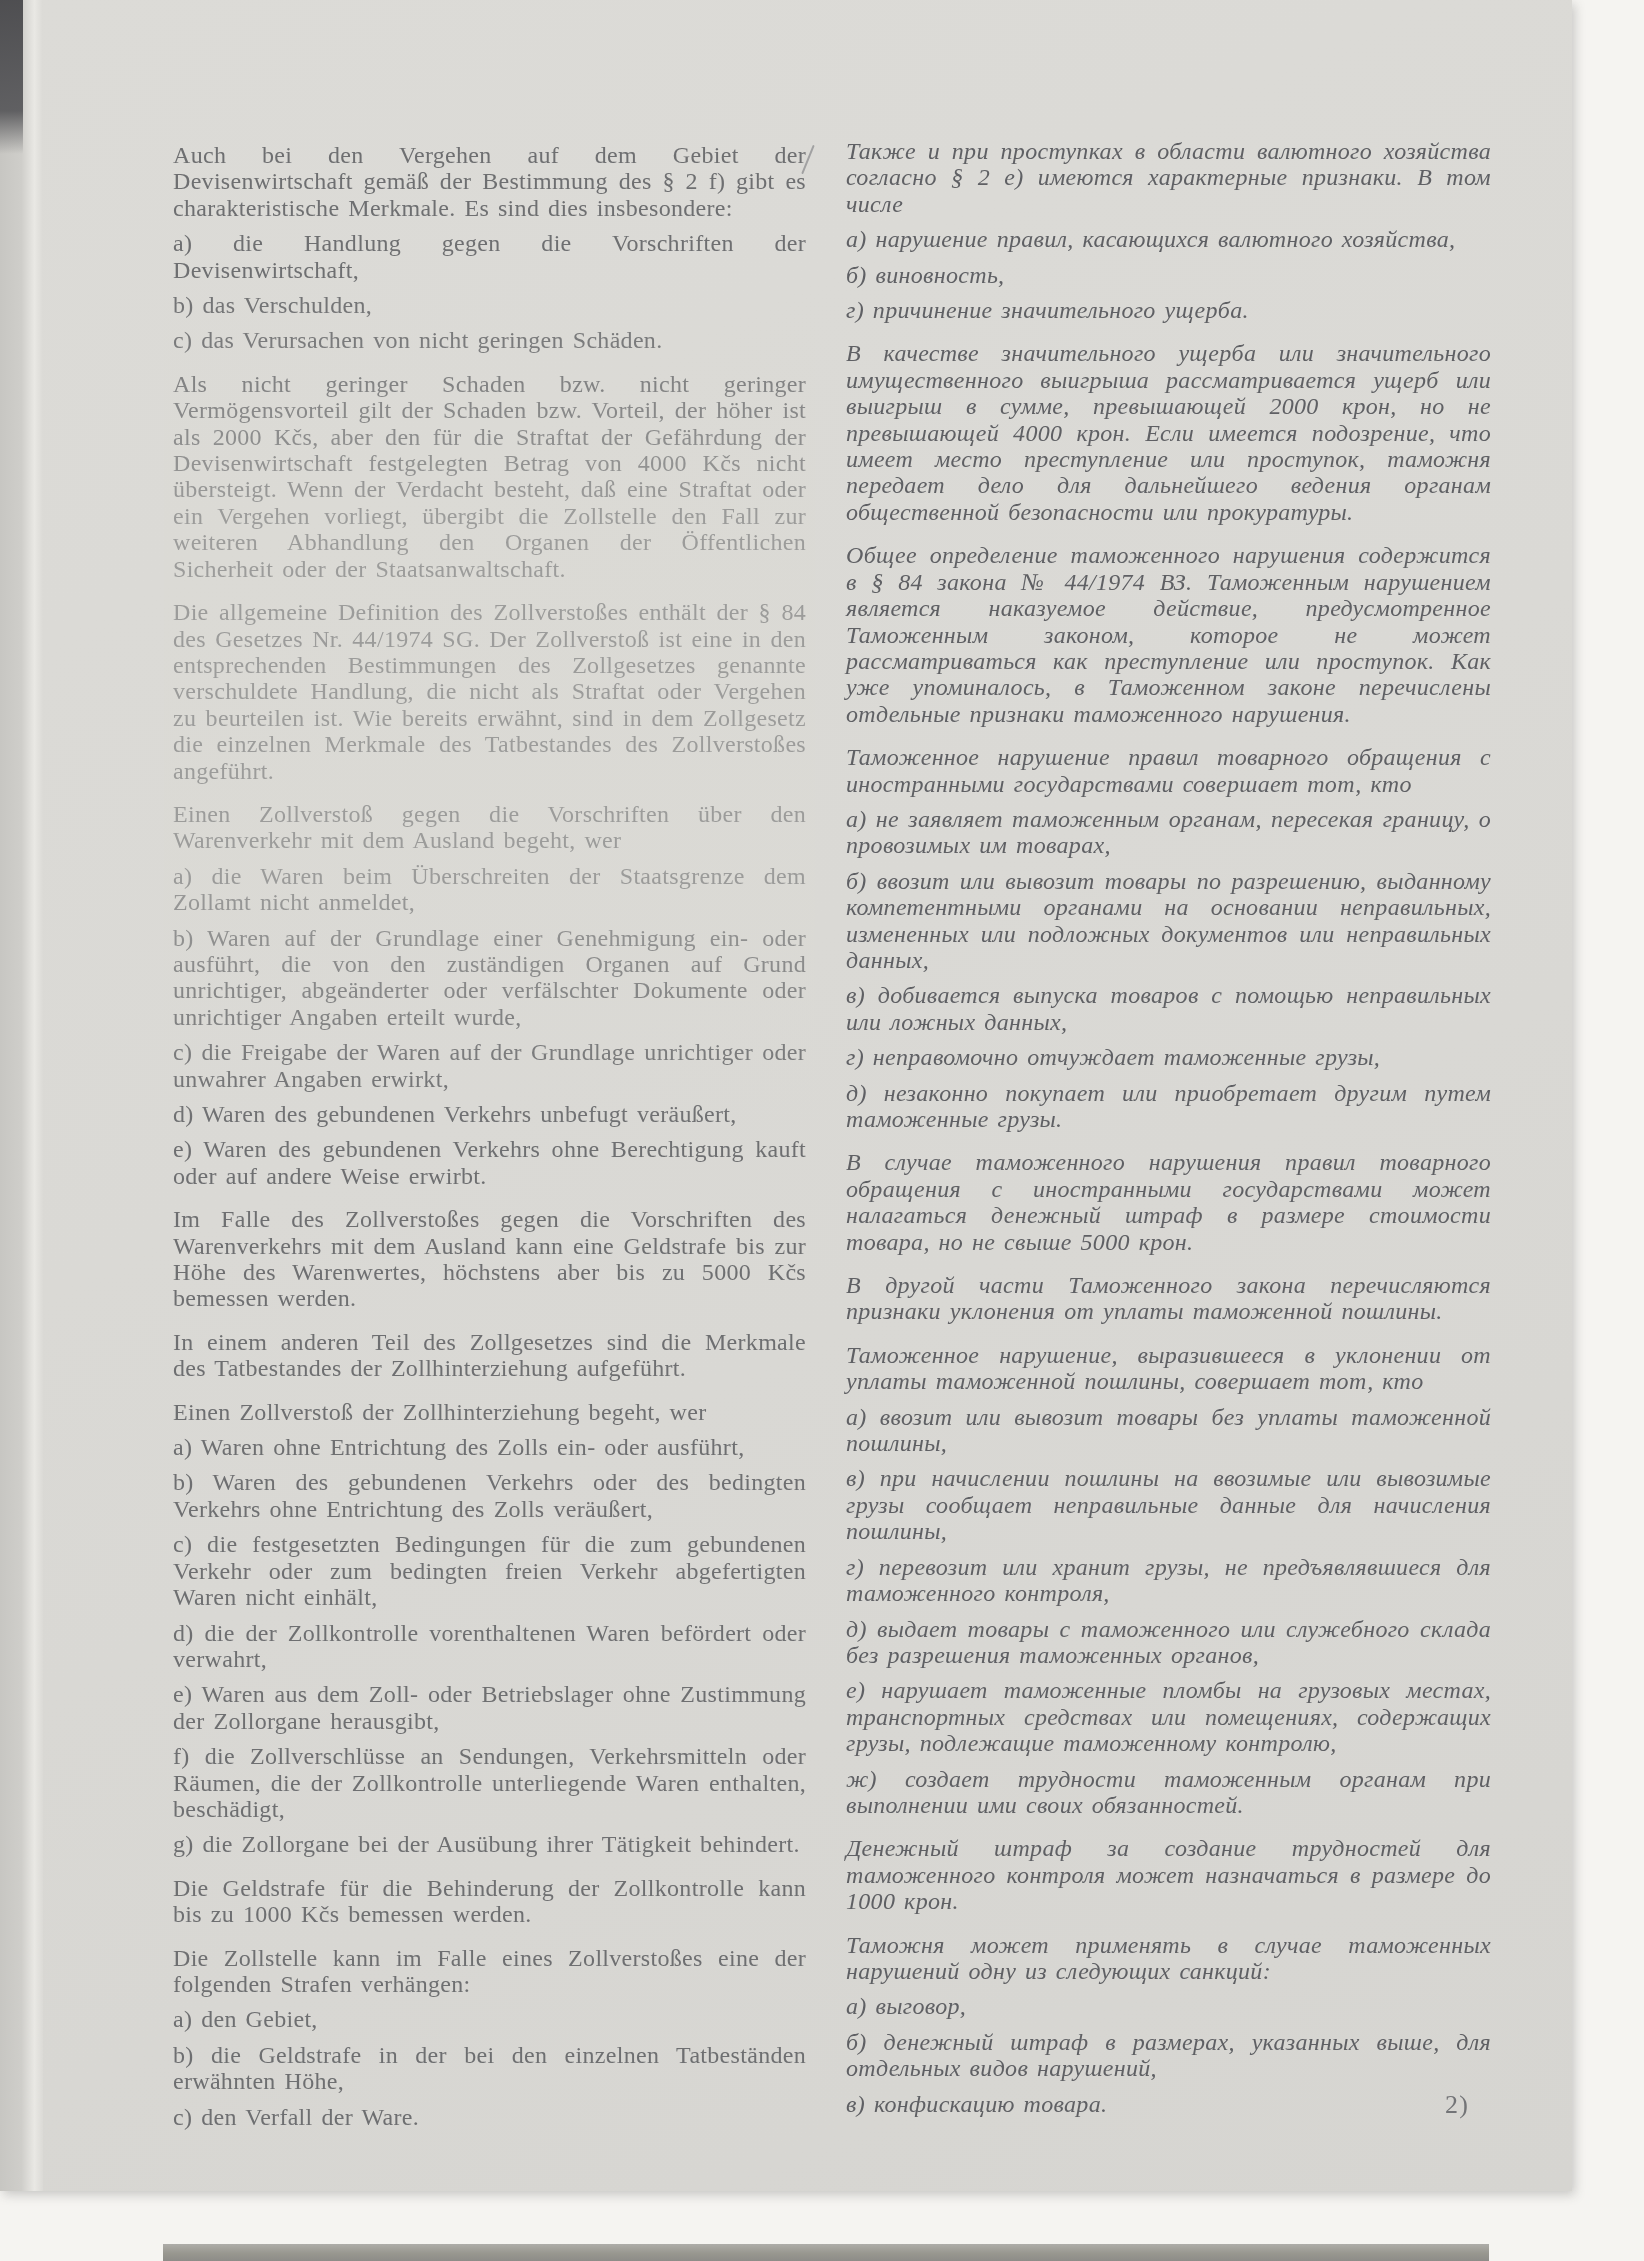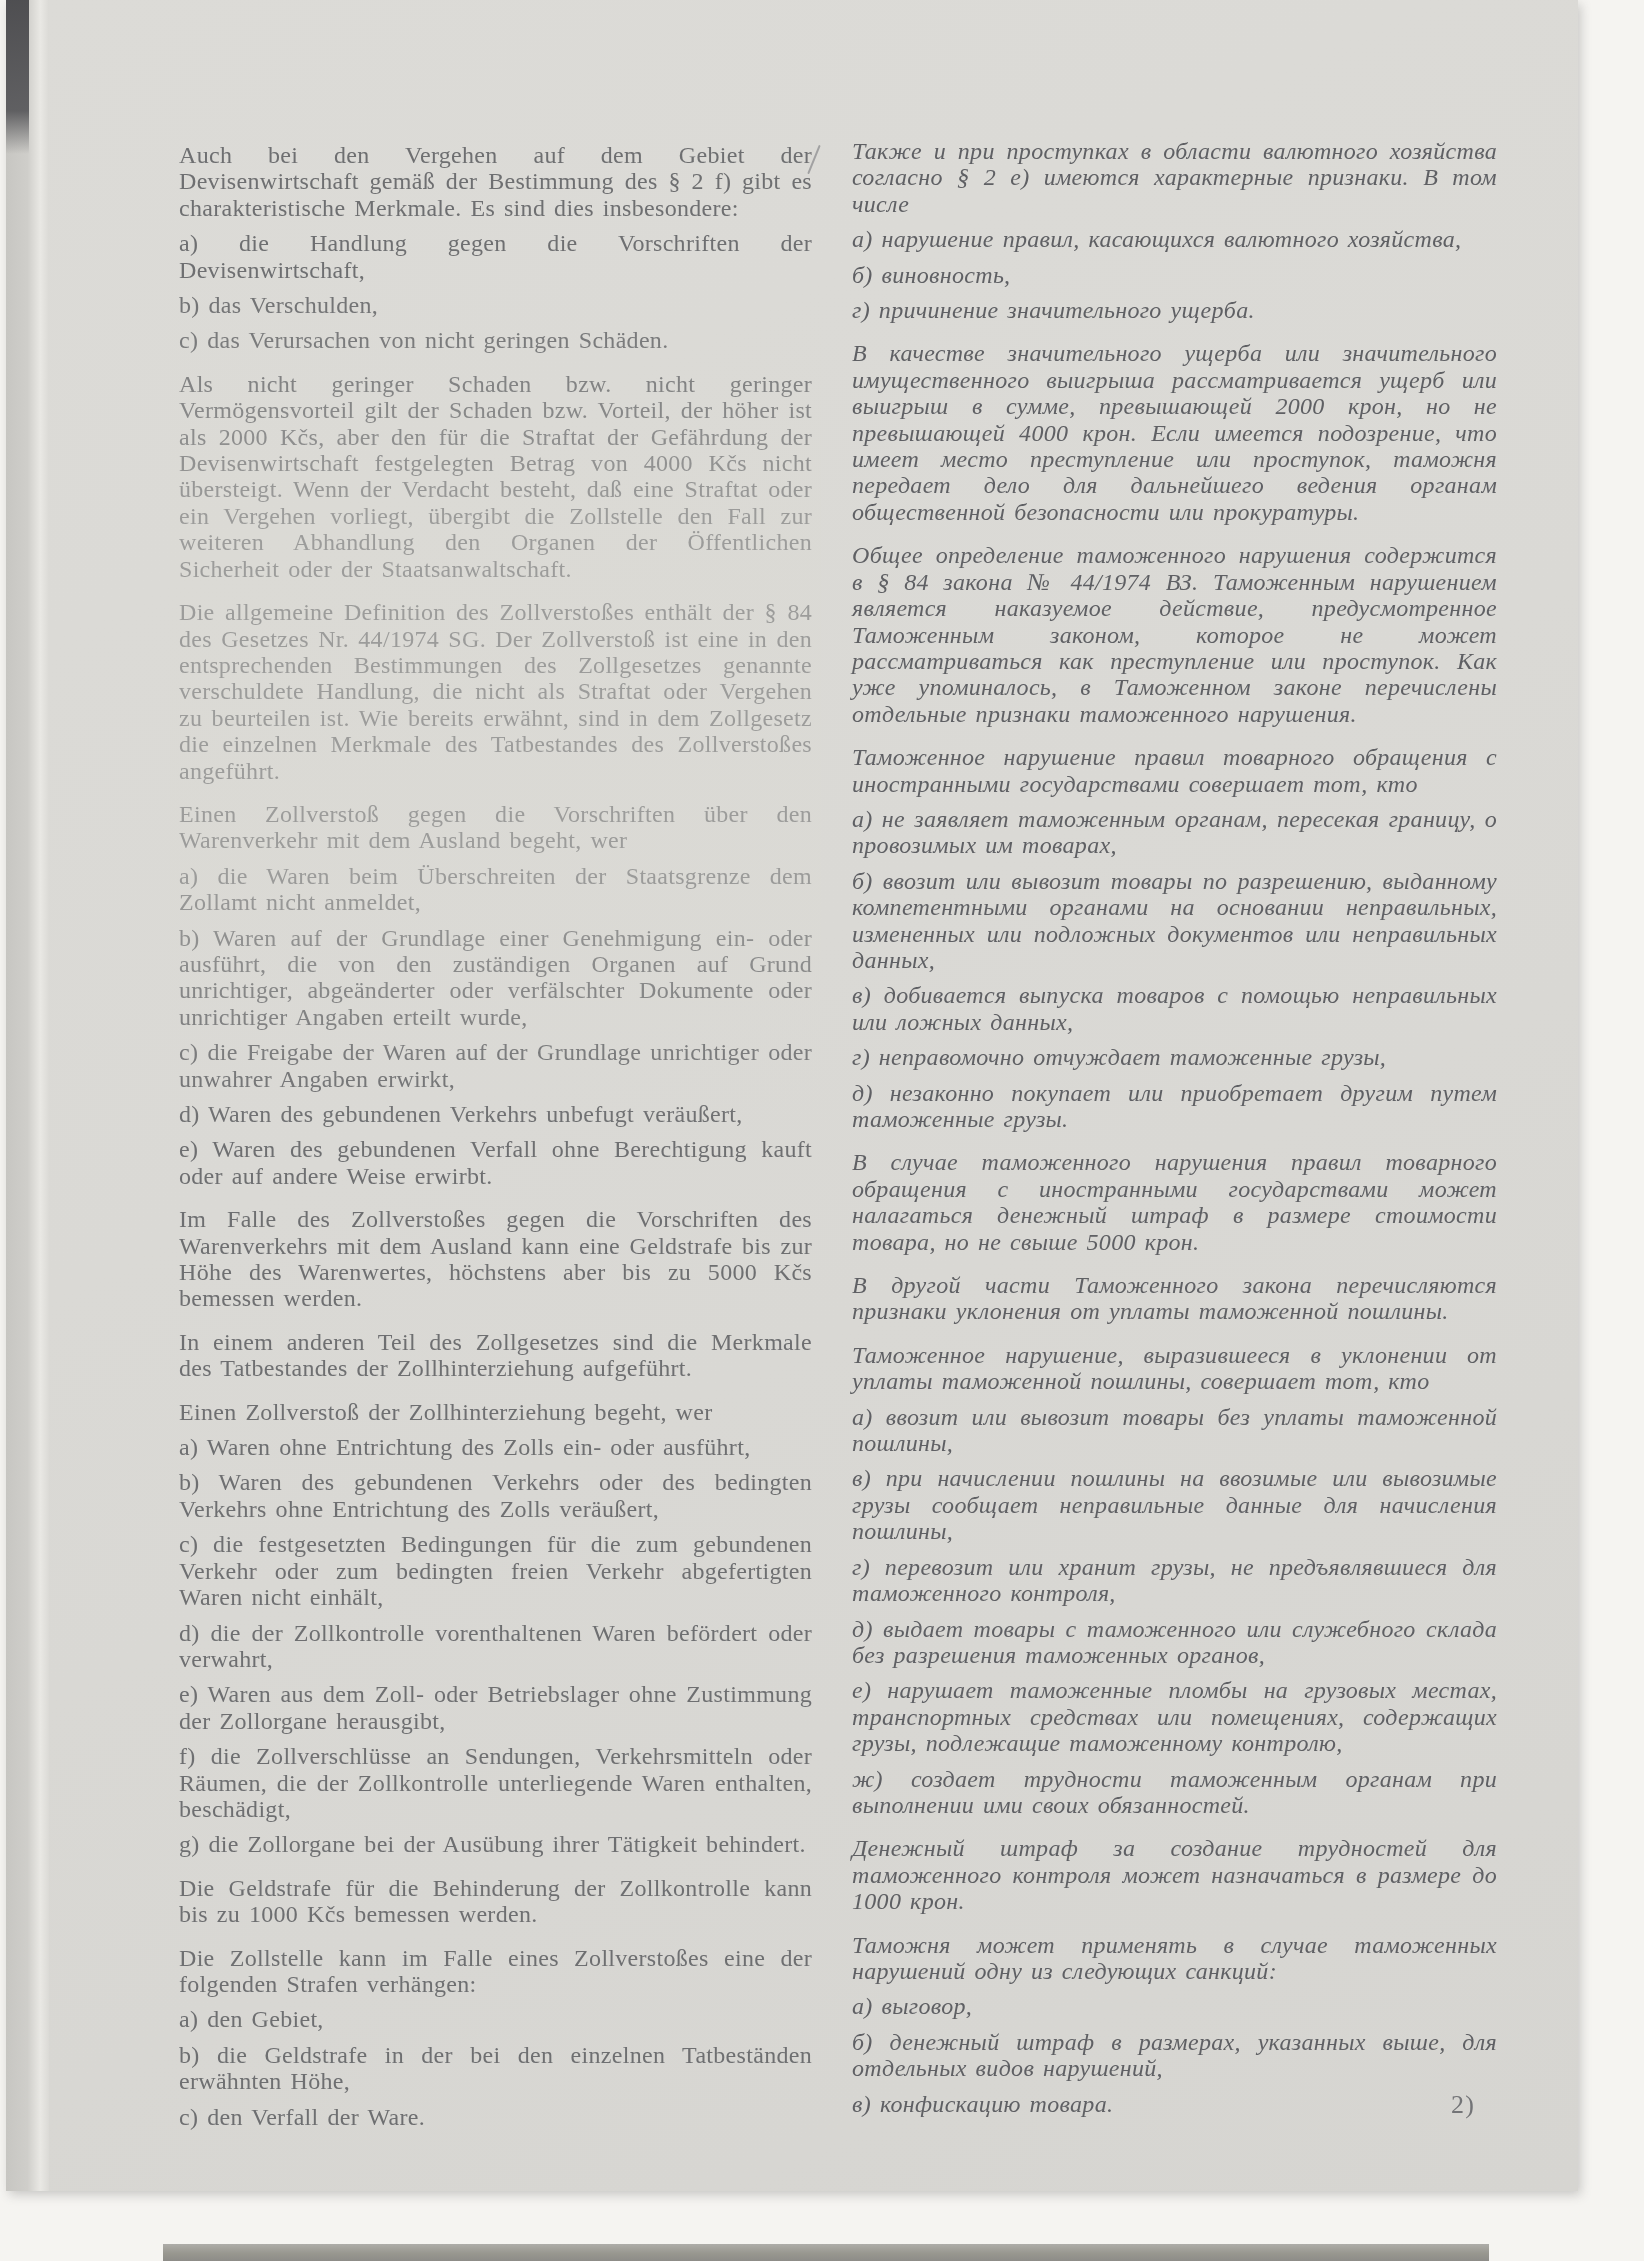--- a/index.html
+++ b/index.html
@@ -10,21 +10,21 @@
     --band:#98978f;
     --ink-pn:#737477;
   }
   html,body{margin:0;padding:0;}
   body{
     width:1645px;height:2261px;position:relative;overflow:hidden;
     background:var(--bg);
     font-family:"Liberation Serif","DejaVu Serif",serif;
   }
   .paper{
-    position:absolute;left:6px;top:0;width:1572px;height:2191px;
+    position:absolute;left:0;top:0;width:1572px;height:2191px;
     background:linear-gradient(155deg,#dcdbd7 0%,var(--paper) 45%,#d6d5d1 100%);
     box-shadow:2.6px 3.9px 10.3px rgba(60,60,58,0.25);
   }
   .left-edge{
     position:absolute;left:0;top:0;width:43px;height:2191px;
     background:linear-gradient(90deg,#c7c6c2 0%,#cfceca 50%,#e9e8e4 80%,#dbdad6 100%);
   }
   .binding-shadow{
     position:absolute;left:0;top:0;width:23px;height:154px;
     background:
@@ -77,21 +77,21 @@
       <p class="item">a) die Handlung gegen die Vorschriften der Devisenwirtschaft,</p>
       <p class="item">b) das Verschulden,</p>
       <p class="item">c) das Verursachen von nicht geringen Schäden.</p>
       <p class="para">Als nicht geringer Schaden bzw. nicht geringer Vermögensvorteil gilt der Schaden bzw. Vorteil, der höher ist als 2000 Kčs, aber den für die Straftat der Gefährdung der Devisenwirtschaft festgelegten Betrag von 4000 Kčs nicht übersteigt. Wenn der Verdacht besteht, daß eine Straftat oder ein Vergehen vorliegt, übergibt die Zollstelle den Fall zur weiteren Abhandlung den Organen der Öffentlichen Sicherheit oder der Staatsanwaltschaft.</p>
       <p class="para">Die allgemeine Definition des Zollverstoßes enthält der § 84 des Gesetzes Nr. 44/1974 SG. Der Zollverstoß ist eine in den entsprechenden Bestimmungen des Zollgesetzes genannte verschuldete Handlung, die nicht als Straftat oder Vergehen zu beurteilen ist. Wie bereits erwähnt, sind in dem Zollgesetz die einzelnen Merkmale des Tatbestandes des Zollverstoßes angeführt.</p>
       <p class="para">Einen Zollverstoß gegen die Vorschriften über den Warenverkehr mit dem Ausland begeht, wer</p>
       <p class="item">a) die Waren beim Überschreiten der Staatsgrenze dem Zollamt nicht anmeldet,</p>
       <p class="item">b) Waren auf der Grundlage einer Genehmigung ein- oder ausführt, die von den zuständigen Organen auf Grund unrichtiger, abgeänderter oder verfälschter Dokumente oder unrichtiger Angaben erteilt wurde,</p>
       <p class="item">c) die Freigabe der Waren auf der Grundlage unrichtiger oder unwahrer Angaben erwirkt,</p>
       <p class="item">d) Waren des gebundenen Verkehrs unbefugt veräußert,</p>
-      <p class="item">e) Waren des gebundenen Verfall ohne Berechtigung kauft oder auf andere Weise erwirbt.</p>
+      <p class="item">e) Waren des gebundenen Verkehrs ohne Berechtigung kauft oder auf andere Weise erwirbt.</p>
       <p class="para">Im Falle des Zollverstoßes gegen die Vorschriften des Warenverkehrs mit dem Ausland kann eine Geldstrafe bis zur Höhe des Warenwertes, höchstens aber bis zu 5000 Kčs bemessen werden.</p>
       <p class="para">In einem anderen Teil des Zollgesetzes sind die Merkmale des Tatbestandes der Zollhinterziehung aufgeführt.</p>
       <p class="para">Einen Zollverstoß der Zollhinterziehung begeht, wer</p>
       <p class="item">a) Waren ohne Entrichtung des Zolls ein- oder ausführt,</p>
       <p class="item">b) Waren des gebundenen Verkehrs oder des bedingten Verkehrs ohne Entrichtung des Zolls veräußert,</p>
       <p class="item">c) die festgesetzten Bedingungen für die zum gebundenen Verkehr oder zum bedingten freien Verkehr abgefertigten Waren nicht einhält,</p>
       <p class="item">d) die der Zollkontrolle vorenthaltenen Waren befördert oder verwahrt,</p>
       <p class="item">e) Waren aus dem Zoll- oder Betriebslager ohne Zustimmung der Zollorgane herausgibt,</p>
       <p class="item">f) die Zollverschlüsse an Sendungen, Verkehrsmitteln oder Räumen, die der Zollkontrolle unterliegende Waren enthalten, beschädigt,</p>
       <p class="item">g) die Zollorgane bei der Ausübung ihrer Tätigkeit behindert.</p>

